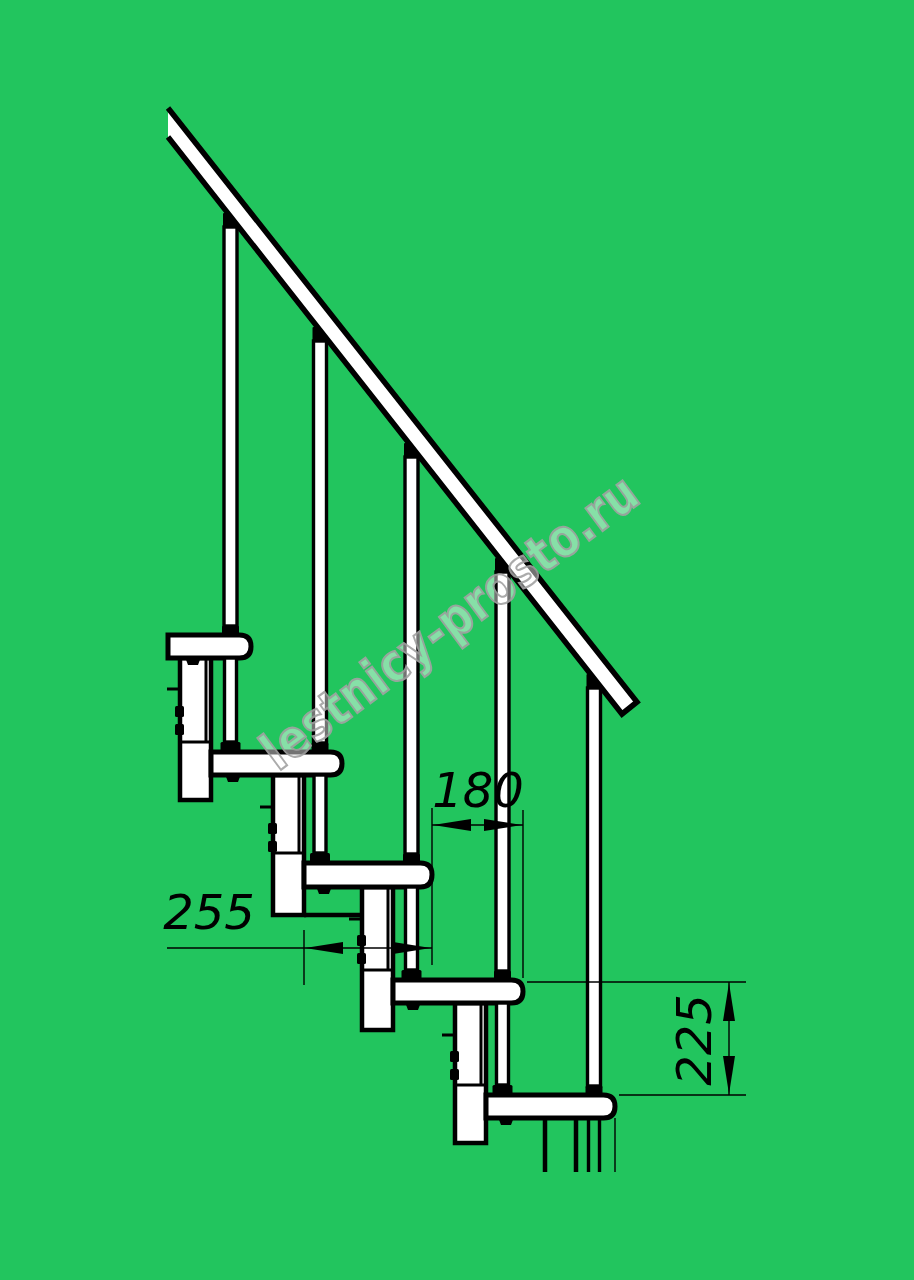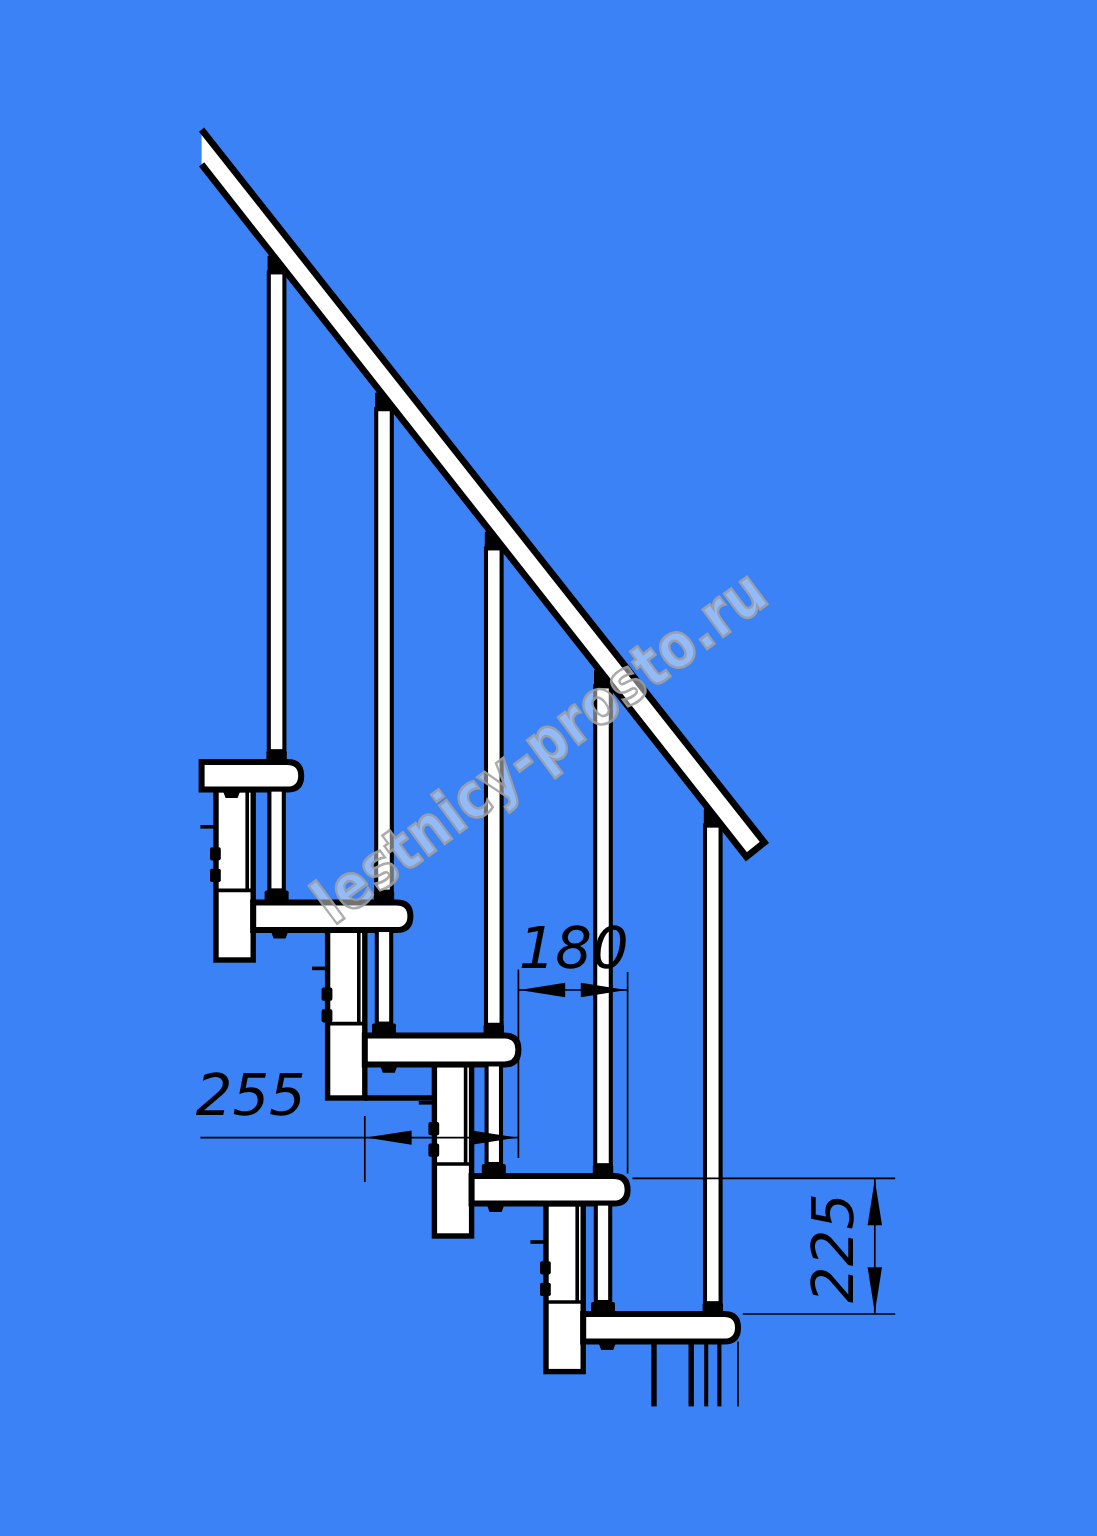--- a/index.html
+++ b/index.html
@@ -5,21 +5,21 @@
   html, body {
     margin: 0;
     padding: 0;
     background: #ffffff;
     font-family: "DejaVu Sans", sans-serif;
   }
   .canvas {
     position: relative;
     width: 914px;
     height: 1280px;
-    background: #3b82f6;
+    background: #22c55e;
     overflow: hidden;
   }
   svg { display: block; }
   .tread   { stroke: #000; stroke-width: 5;   fill: #fff; }
   .module  { stroke: #000; stroke-width: 4.5; fill: #fff; }
   .inner   { stroke: #000; stroke-width: 3;   fill: none; }
   .post    { stroke: #000; stroke-width: 3.4; fill: #fff; }
   .postln  { stroke: #000; stroke-width: 3.4; fill: none; }
   .dark    { fill: #000; stroke: none; }
   .rail    { stroke: #000; stroke-width: 5.5; fill: #fff; stroke-linejoin: miter; }

